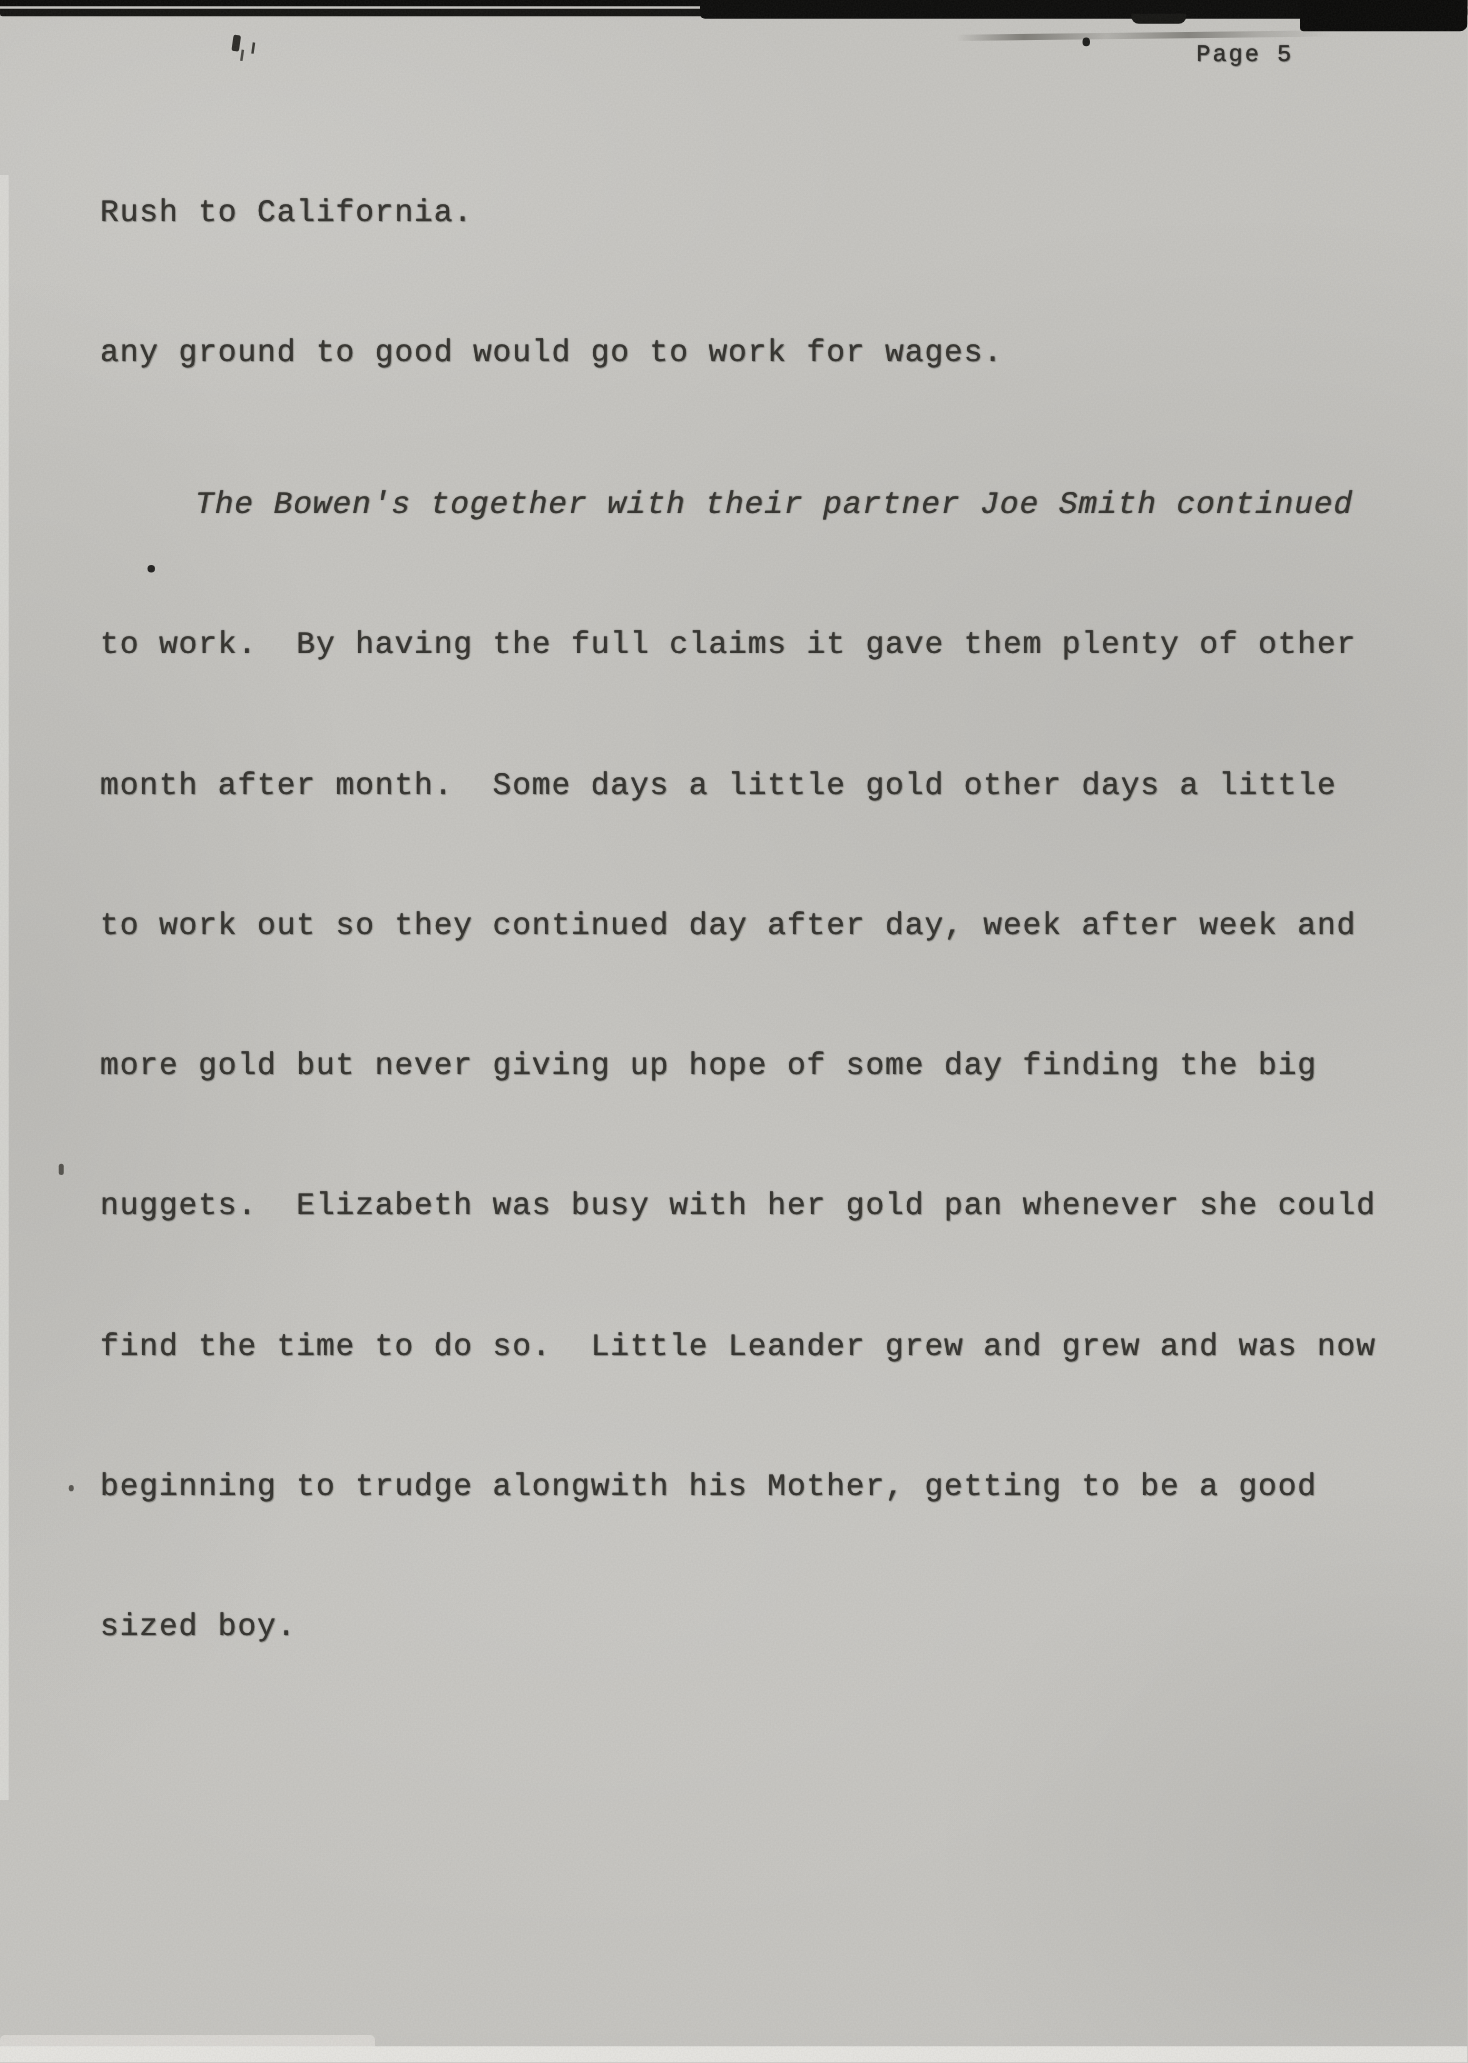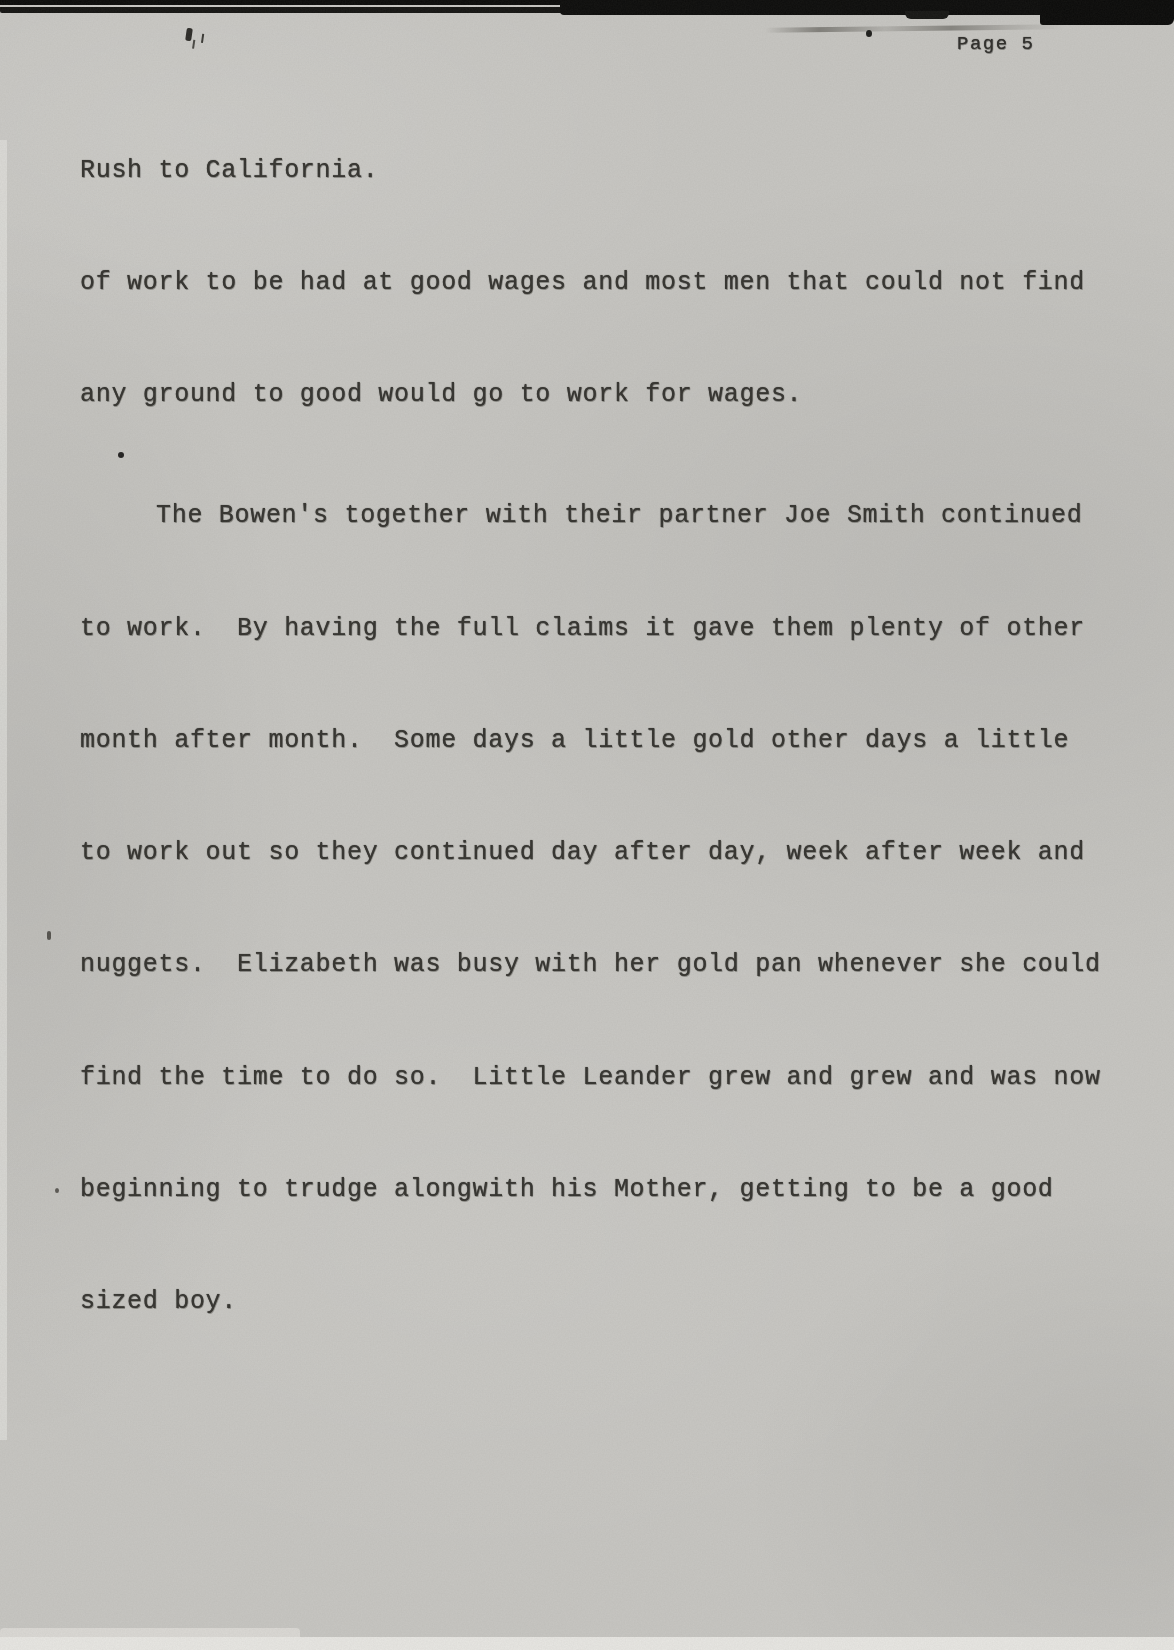--- a/index.html
+++ b/index.html
@@ -50,21 +50,21 @@
   }
 
   .textblock {
     position:absolute; left:80px; top:77px; width:1060px; z-index:5;
     font-size:25px; line-height:37.4px; letter-spacing:0.7px;
     color:#34332f; white-space:pre;
     text-shadow:0 0 1px rgba(52,51,47,0.85), 0.7px 0.7px 0.6px rgba(52,51,47,0.35);
   }
   .tline { min-height:37.4px; }
   .indent   { padding-left:76px; }
-  .gap-para { margin-top:9px; }
+  .gap-para { margin-top:9px;font-style:italic; }
 </style>
 </head>
 <body>
 
 <div class="scan-bar-top"></div>
 <div class="scan-bar-second"></div>
 <div class="scan-bar-right"></div>
 <div class="scan-bar-corner"></div>
 <div class="scan-bump"></div>
 <div class="smudge-line"></div>
@@ -74,26 +74,26 @@
 <div class="speck-left"></div>
 <div class="speck-left2"></div>
 <div class="bottom-strip"></div>
 <div class="bottom-shade"></div>
 <div class="left-edge"></div>
 
 <div class="page-label">Page 5</div>
 
 <div class="textblock">
   <div class="tline">Rush to California.</div>
-  <div class="tline">of work to be had at good wages and most men that could not find</div>
   <div class="tline">any ground to good would go to work for wages.</div>
   <div class="tline indent gap-para">The Bowen's together with their partner Joe Smith continued</div>
   <div class="tline">to work.  By having the full claims it gave them plenty of other</div>
   <div class="tline">month after month.  Some days a little gold other days a little</div>
   <div class="tline">to work out so they continued day after day, week after week and</div>
+  <div class="tline">more gold but never giving up hope of some day finding the big</div>
   <div class="tline">nuggets.  Elizabeth was busy with her gold pan whenever she could</div>
   <div class="tline">find the time to do so.  Little Leander grew and grew and was now</div>
   <div class="tline">beginning to trudge alongwith his Mother, getting to be a good</div>
   <div class="tline">sized boy.</div>
   
   
   
   
   
   

